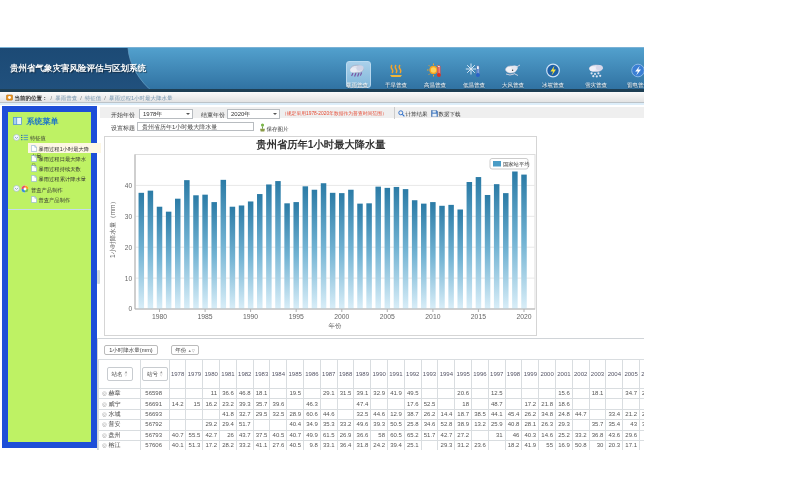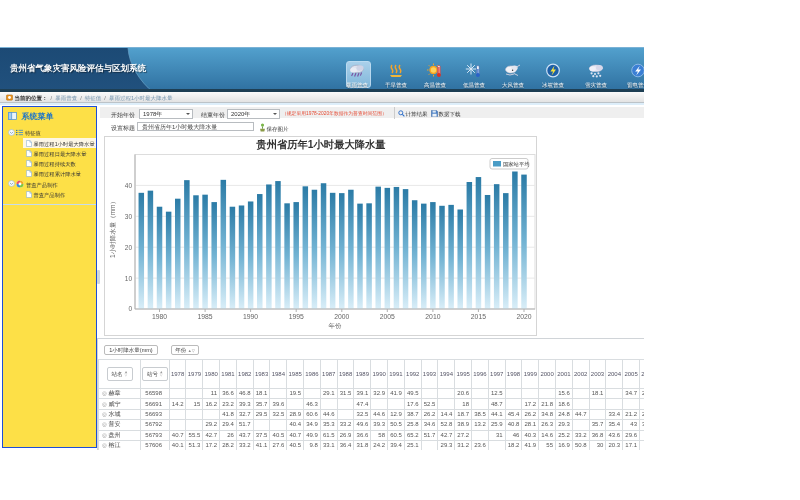--- a/index.html
+++ b/index.html
@@ -207,21 +207,21 @@
         </svg> 登录用户：管理员</div>
   <div style="position:absolute;left:754px;top:1px;width:41px;height:9px;background:linear-gradient(#e4584a,#c92c1d);border-radius:3px;color:#fff;font-size:5.5px;text-align:center;line-height:8px"><svg width="6" height="6" viewBox="0 0 7 7" style="vertical-align:-0.5px">
           <circle cx="3.5" cy="3.7" r="2.6" fill="none" stroke="#fff" stroke-width="1"></circle>
           <line x1="3.5" y1="0.5" x2="3.5" y2="3" stroke="#fff" stroke-width="1.1"></line>
         </svg> 退出系统</div>
 </div>
 <div style="position:absolute;left:0;top:103px;width:800px;height:2px;background:#ddeefa"></div>
 
 <div style="position:absolute;left:100px;top:106.5px;width:696px;height:11.5px;background:#efefef"></div>
 
-<div style="position:absolute;left:2px;top:106px;width:95px;height:342px;background:#fde047;border:1px solid #1d4ed8">
+<div style="position:absolute;left:2px;top:106px;width:95px;height:342px;background:#bef264;border:6px solid #1d4ed8">
   <div style="position:absolute;left:5px;top:4px;font-size:8px;font-weight:bold;color:#1d74c8"><svg width="9" height="8" viewBox="0 0 9 8" style="vertical-align:-1px">
           <rect x="0.5" y="0.5" width="8" height="7" fill="#eaf4fc" stroke="#5a9ad0" stroke-width="0.8"></rect>
           <rect x="0.5" y="0.5" width="3.2" height="7" fill="#a8cef0" stroke="#5a9ad0" stroke-width="0.8"></rect>
         </svg>&nbsp; 系统菜单</div>
   <div style="position:absolute;left:5px;top:21.5px;font-size:5.3px;color:#333"><svg width="7" height="7" viewBox="0 0 8 8" style="vertical-align:-1px">
           <circle cx="4" cy="4" r="3.4" fill="#f4f8fb" stroke="#9db8cc" stroke-width="0.7"></circle>
           <path d="M2.3 3.4 L4 5.1 L5.7 3.4" fill="none" stroke="#7a9ab5" stroke-width="0.9"></path>
         </svg> <svg width="7" height="7" viewBox="0 0 8 8" style="vertical-align:-1px">
           <g stroke="#4a90c4" stroke-width="1">
             <line x1="3" y1="1.5" x2="8" y2="1.5"></line>

